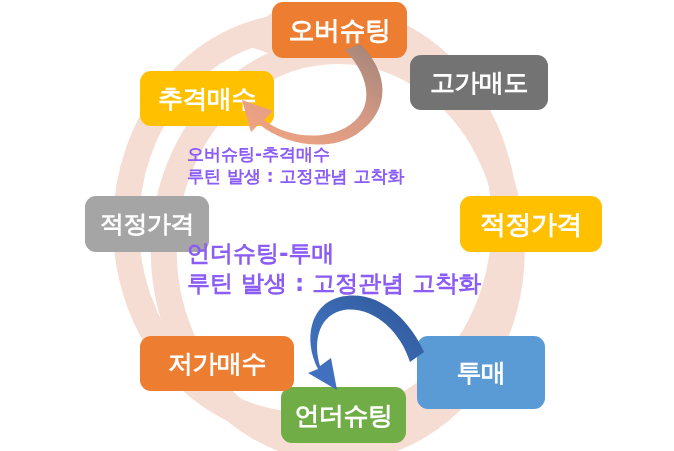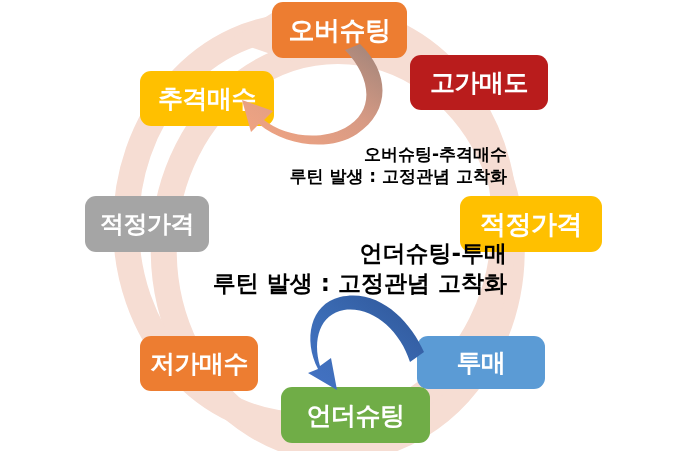--- a/index.html
+++ b/index.html
@@ -45,32 +45,32 @@
     white-space: nowrap;
     box-sizing: border-box;
   }
   .node-label {
     display: block;
     line-height: 1;
   }
 
   
   #node-overshooting { left: 272px; top: 2px;   width: 135px; height: 56px; font-size: 26px; background: #ed7d31; }
-  #node-high-sell    { left: 410px; top: 55px;  width: 138px; height: 55px; font-size: 25px; background: #b91c1c; }
+  #node-high-sell    { left: 410px; top: 55px;  width: 138px; height: 55px; font-size: 25px; background: #737373; }
   #node-chase-buy    { left: 140px; top: 55px;  width: 134px; height: 55px; font-size: 25px; background: #ffc000; margin-top: 16px; }
   #node-fair-left    { left: 85px;  top: 196px; width: 124px; height: 56px; font-size: 24px; background: #a5a5a5; }
   #node-fair-right   { left: 460px; top: 196px; width: 142px; height: 56px; font-size: 26px; background: #ffc000; }
-  #node-low-buy      { left: 140px; top: 336px; width: 118px; height: 55px; font-size: 25px; background: #ed7d31; }
-  #node-panic-sell   { left: 417px; top: 336px; width: 128px; height: 53px; font-size: 25px; background: #5b9bd5; }
-  #node-undershooting{ left: 281px; top: 387px; width: 149px; height: 56px; font-size: 25px; background: #70ad47; }
+  #node-low-buy      { left: 140px; top: 336px; width: 154px; height: 55px; font-size: 25px; background: #ed7d31; }
+  #node-panic-sell   { left: 417px; top: 336px; width: 128px; height: 73px; font-size: 25px; background: #5b9bd5; }
+  #node-undershooting{ left: 281px; top: 387px; width: 125px; height: 56px; font-size: 25px; background: #70ad47; }
 
   .caption {
     position: absolute;
-    text-align: right;
-    color: #000000;
+    text-align: left;
+    color: #8b5cf6;
     font-weight: 700;
     line-height: 1.32;
     white-space: nowrap;
   }
   #caption-upper { left: 187px; top: 143px; width: 320px; font-size: 17px; }
   #caption-lower { left: 187px; top: 238px; width: 320px; font-size: 23px; }
   .caption-line { display: block; }
 </style>
 </head>
 <body>

